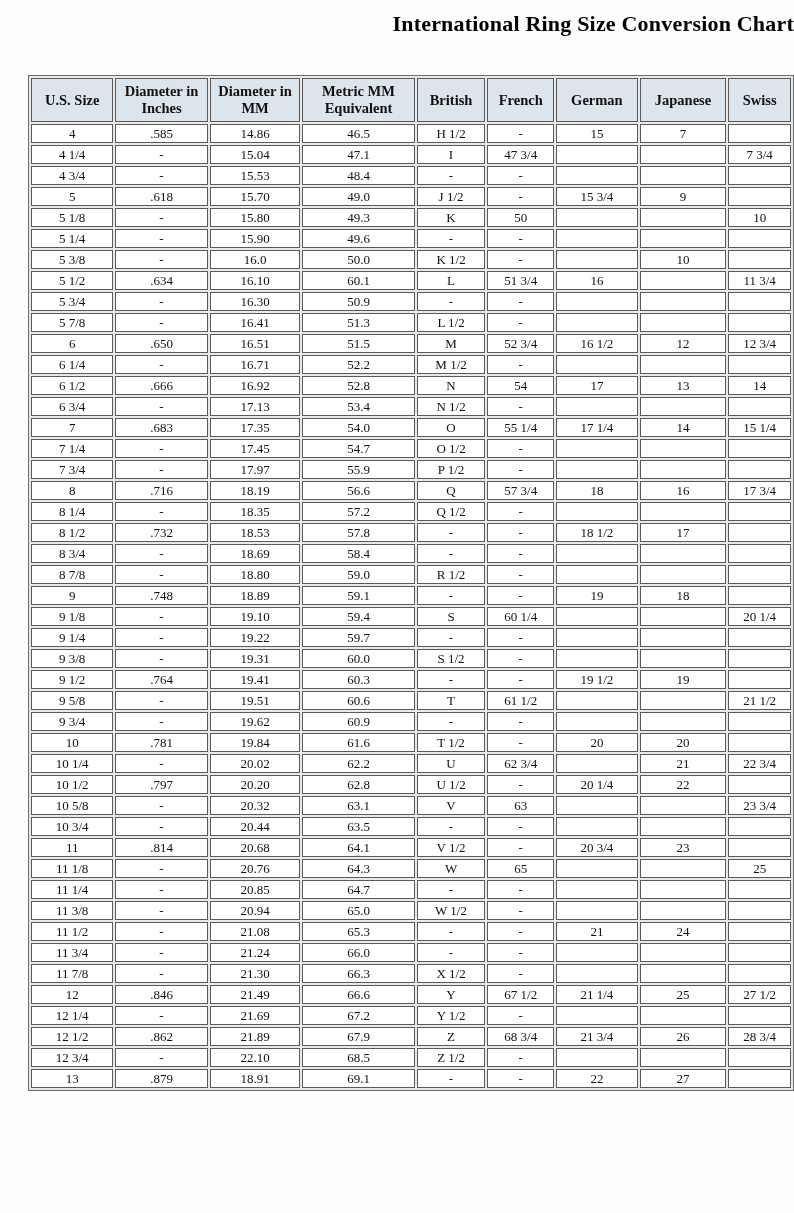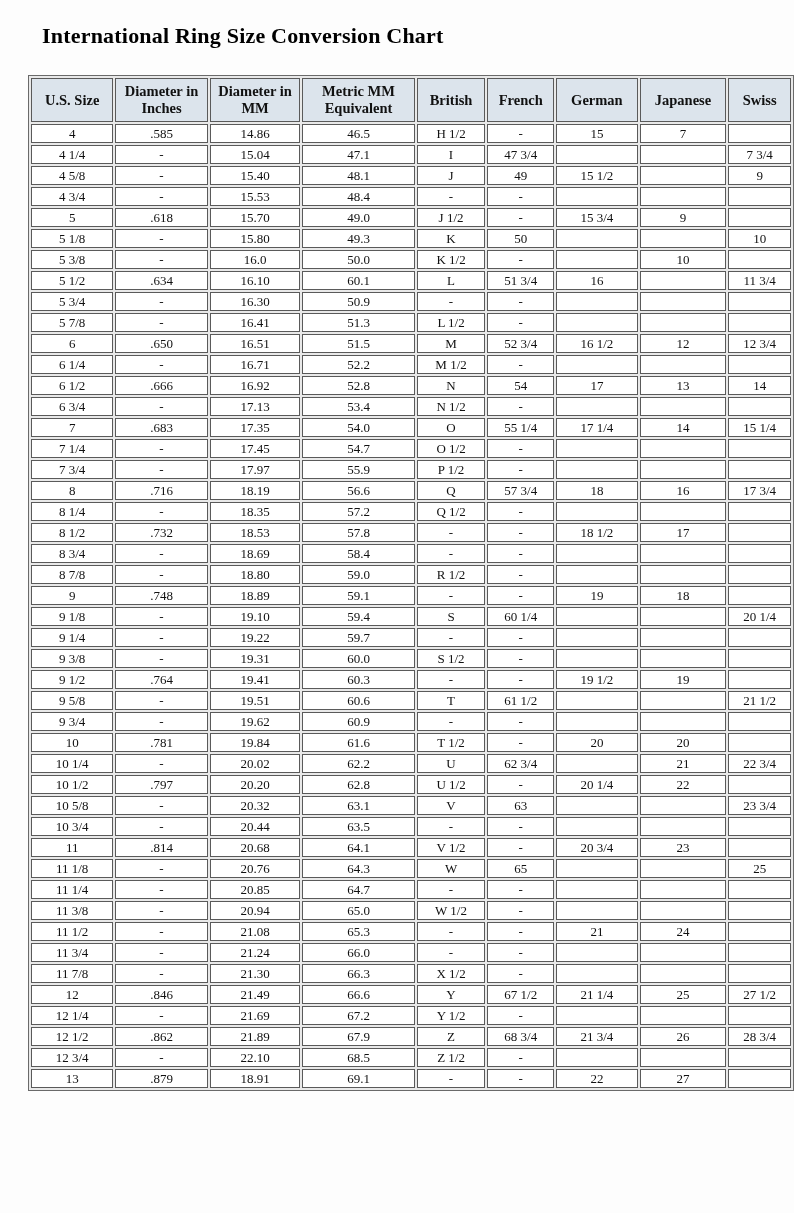--- a/index.html
+++ b/index.html
@@ -11,29 +11,30 @@
     color: #111;
   }
   .page {
     width: 794px;
     height: 1213px;
     position: relative;
     overflow: hidden;
     background: #fdfdfd;
   }
   h1.chart-title {
-    margin: 12px;
+    margin: 0;
     padding: 11px 0 0 30px;
     font-size: 22px;
     font-weight: bold;
     letter-spacing: 0.2px;
     color: #000;
+    text-align: right;
   }
   table.ring-table {
-    margin: 26px 0 0 28px;
+    margin: 38px 0 0 28px;
     border-collapse: separate;
     border-spacing: 2px;
     background: #e9e9e9;
     border: 1px solid #6a6a6a;
     table-layout: fixed;
   }
   table.ring-table th,
   table.ring-table td {
     border: 1px solid var(--border-color, #5a5a5a);
     background: #fff;
@@ -103,31 +104,20 @@
           <td>-</td>
           <td>15.04</td>
           <td>47.1</td>
           <td>I</td>
           <td>47 3/4</td>
           <td></td>
           <td></td>
           <td>7 3/4</td>
         </tr>
         <tr>
-          <td>4 5/8</td>
-          <td>-</td>
-          <td>15.40</td>
-          <td>48.1</td>
-          <td>J</td>
-          <td>49</td>
-          <td>15 1/2</td>
-          <td></td>
-          <td>9</td>
-        </tr>
-        <tr>
           <td>4 3/4</td>
           <td>-</td>
           <td>15.53</td>
           <td>48.4</td>
           <td>-</td>
           <td>-</td>
           <td></td>
           <td></td>
           <td></td>
         </tr>
@@ -145,20 +135,31 @@
         <tr>
           <td>5 1/8</td>
           <td>-</td>
           <td>15.80</td>
           <td>49.3</td>
           <td>K</td>
           <td>50</td>
           <td></td>
           <td></td>
           <td>10</td>
+        </tr>
+        <tr>
+          <td>5 1/4</td>
+          <td>-</td>
+          <td>15.90</td>
+          <td>49.6</td>
+          <td>-</td>
+          <td>-</td>
+          <td></td>
+          <td></td>
+          <td></td>
         </tr>
         <tr>
           <td>5 3/8</td>
           <td>-</td>
           <td>16.0</td>
           <td>50.0</td>
           <td>K 1/2</td>
           <td>-</td>
           <td></td>
           <td>10</td>

